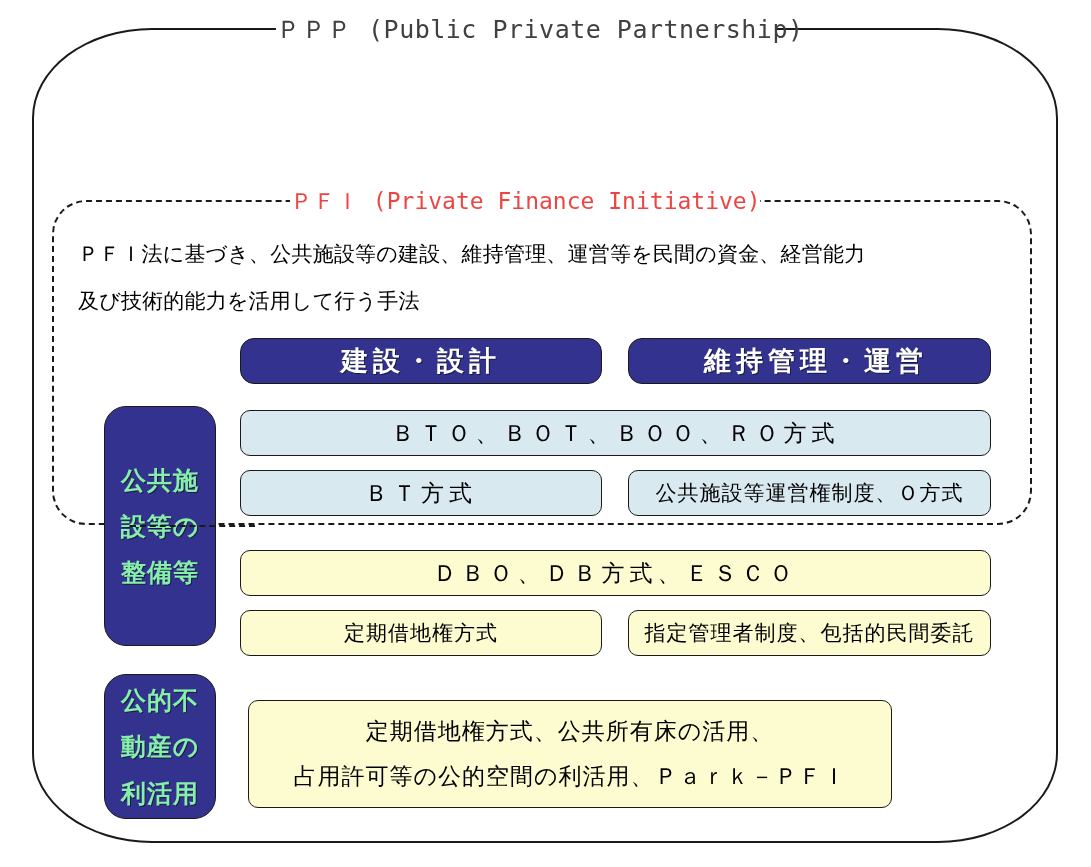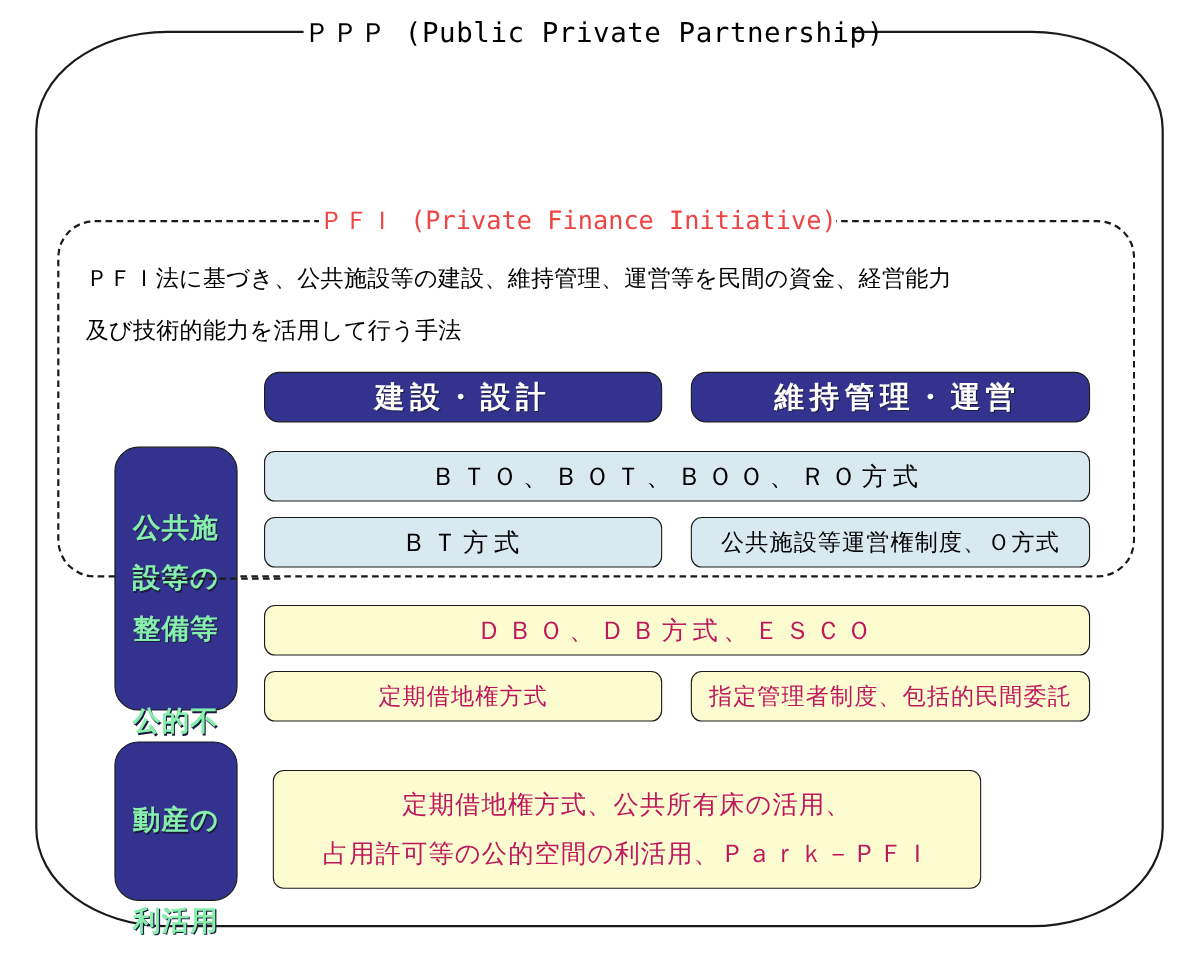--- a/index.html
+++ b/index.html
@@ -43,21 +43,21 @@
     position: absolute;
     left: 276px;
     top: 12px;
     width: 500px;
     height: 36px;
     line-height: 36px;
     text-align: center;
     font-family: "DejaVu Sans Mono", "Liberation Mono", monospace;
     font-size: 25px;
     letter-spacing: 0.5px;
-    color: #000000;
+    color: #404040;
     white-space: nowrap;
   }
 
   .ppp-body {
     position: absolute;
     left: 78px;
     top: 72px;
     width: 930px;
     font-size: 23px;
     line-height: 46px;
@@ -131,21 +131,21 @@
     border-radius: 14px;
     text-shadow: 1px 1px 0 #1a1a40;
   }
   .box-blue {
     background: #d9e9f0;
     color: #000000;
     font-size: 23px;
   }
   .box-yellow {
     background: #fdfbd0;
-    color: #be185d;
+    color: #000000;
     font-size: 23px;
   }
   .box-wide-label { letter-spacing: 5px; }
   .box-sub-label  { letter-spacing: 1px; font-size: 21px; }
 
   
   .pill {
     position: absolute;
     box-sizing: border-box;
     background: #33338f;
@@ -211,21 +211,21 @@
   <div class="box box-blue box-sub-label" style="left:628px; top:470px; width:363px; height:46px;">公共施設等運営権制度、Ｏ方式</div>
 
   <div class="pfi-divider" style="left:130px; top:525px; width:125px;"></div>
 
   <div class="box box-yellow box-wide-label" style="left:240px; top:550px; width:751px; height:46px;">ＤＢＯ、ＤＢ方式、ＥＳＣＯ</div>
 
   <div class="box box-yellow box-sub-label" style="left:240px; top:610px; width:362px; height:46px;">定期借地権方式</div>
 
   <div class="box box-yellow box-sub-label" style="left:628px; top:610px; width:363px; height:46px;">指定管理者制度、包括的民間委託</div>
 
-  <div class="pill" style="left:104px; top:674px; width:112px; height:145px;gap:44px;">
+  <div class="pill" style="left:104px; top:674px; width:112px; height:145px;">
     <span class="ln">公的不</span>
     <span class="ln">動産の</span>
     <span class="ln">利活用</span>
   </div>
 
   <div class="box box-yellow two-line" style="left:248px; top:700px; width:644px; height:108px; flex-direction:column; font-size:23px; letter-spacing:1px;">
     <span class="ln">定期借地権方式、公共所有床の活用、</span>
     <span class="ln">占用許可等の公的空間の利活用、Ｐａｒｋ－ＰＦＩ</span>
   </div>
 

